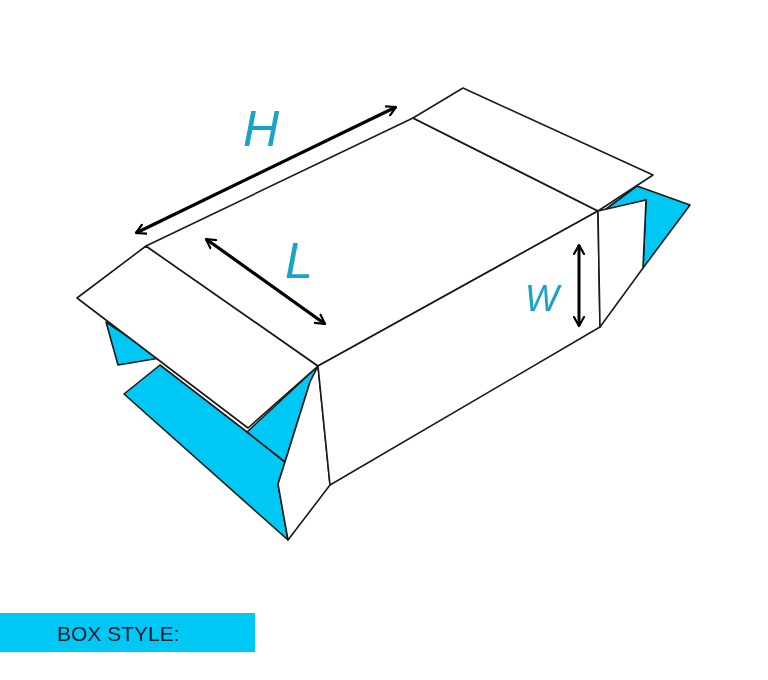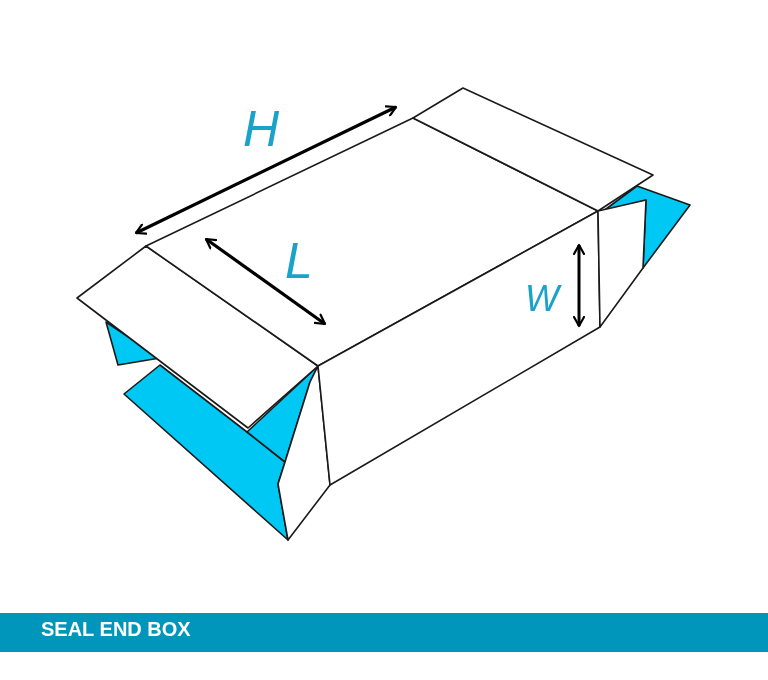--- a/index.html
+++ b/index.html
@@ -49,16 +49,16 @@
   <line x1="136" y1="233" x2="396" y2="107" stroke="#000" stroke-width="3.2" marker-start="url(#ah)" marker-end="url(#ah)"></line>
   <line x1="206" y1="239" x2="325" y2="324" stroke="#000" stroke-width="3.2" marker-start="url(#ah)" marker-end="url(#ah)"></line>
   <line x1="579" y1="245" x2="579" y2="326" stroke="#000" stroke-width="3" marker-start="url(#ah)" marker-end="url(#ah)"></line>
 </svg>
 
 <div id="label-h" class="dim-label">H</div>
 <div id="label-l" class="dim-label">L</div>
 <div id="label-w" class="dim-label">W</div>
 
 <div class="banner">
-  <div class="banner-right">
-    <span class="banner-value">SEAL END BOX</span>
+  <div class="banner-left">
+    <span class="banner-key">BOX STYLE:</span>
   </div>
 </div>
 
 </body></html>

